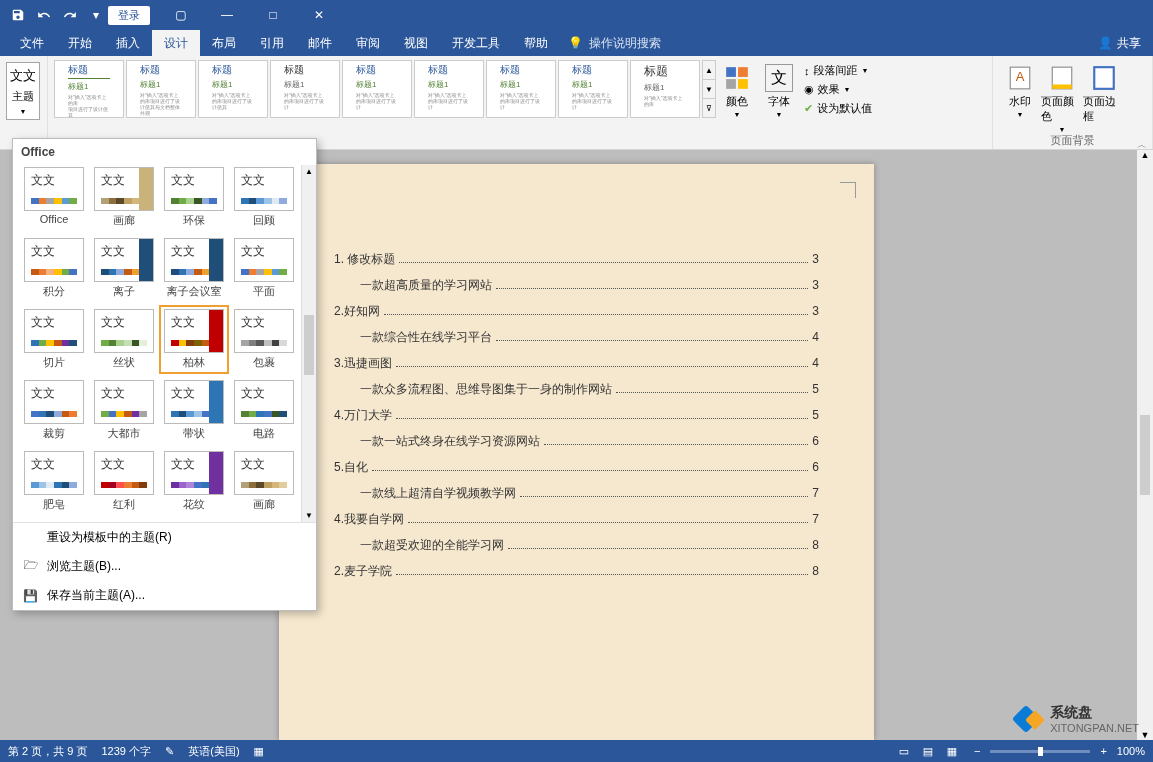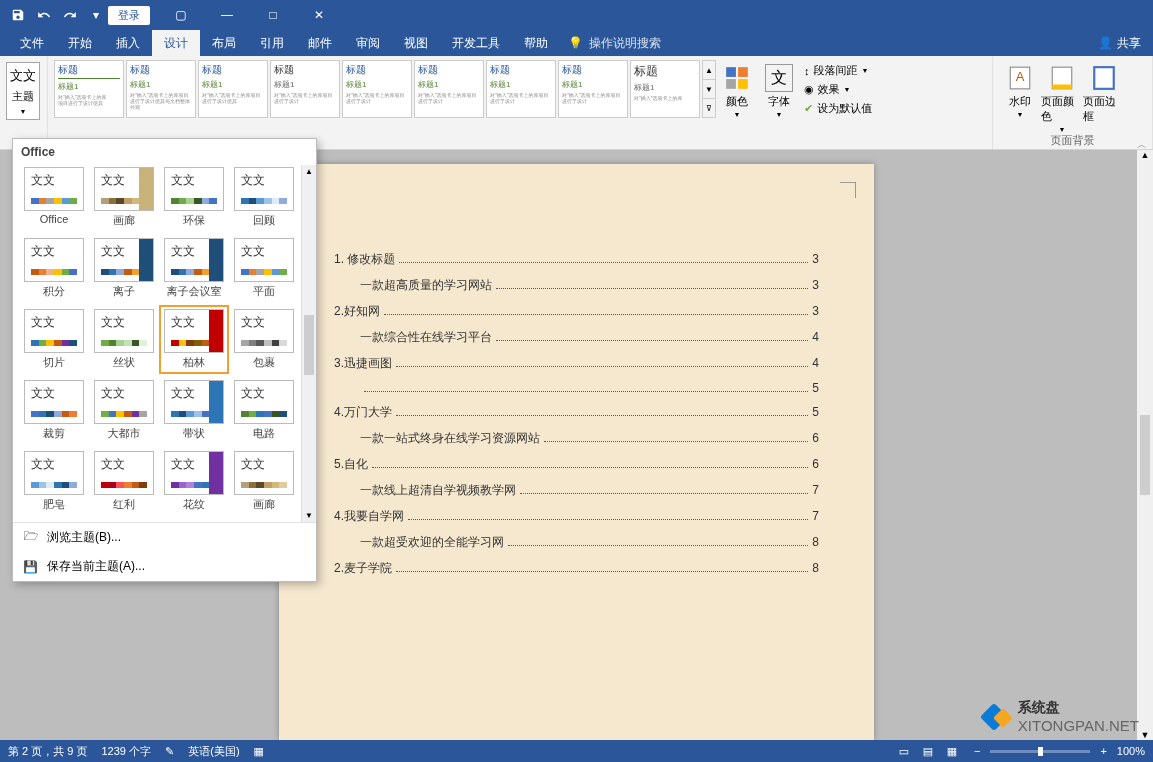--- a/index.html
+++ b/index.html
@@ -24,21 +24,21 @@
 .tab-search { display: flex; align-items: center; gap: 6px; margin-left: 8px; color: #d8e2f1; }
 
 
 .ribbon { height: 94px; background: #f3f3f3; border-bottom: 1px solid #d4d4d4; display: flex; }
 .ribbon-group { border-right: 1px solid #e1e1e1; padding: 4px 6px 0 6px; display: flex; flex-direction: column; }
 .ribbon-group-content { flex: 1; display: flex; align-items: flex-start; }
 .ribbon-group-label { font-size: 11px; text-align: center; color: #666; padding-bottom: 2px; }
 .theme-btn { width: 34px; display: flex; flex-direction: column; align-items: center; font-size: 11px; border: 1px solid #a5a5a5; background: #fff; margin-top: 2px; height: 58px; justify-content: space-around; padding: 2px; }
 .theme-btn .chi { font-size: 13px; }
 .doc-fmt-gallery { display: flex; gap: 2px; }
-.doc-fmt-item { width: 70px; height: 58px; background: #fff; border: 1px solid #ccc; padding: 2px 3px; font-size: 8px; overflow: hidden; }
+.doc-fmt-item { width: 70px; height: 58px; background: #fff; border: 1px solid #ccc; padding: 2px 13px; font-size: 8px; overflow: hidden; }
 .doc-fmt-item .hd { font-size: 10px; color: #2b579a; }
 .doc-fmt-item .sub { font-size: 8px; color: #548235; margin-top: 2px; }
 .doc-fmt-item .ln { border-top: 1px solid #548235; margin: 1px 0; }
 .doc-fmt-item .bd { font-size: 5px; color: #888; line-height: 6px; margin-top: 2px; }
 .gallery-arrow { width: 14px; height: 58px; border: 1px solid #ccc; display: flex; flex-direction: column; }
 .gallery-arrow div { flex: 1; display: flex; align-items: center; justify-content: center; font-size: 8px; border-bottom: 1px solid #ccc; }
 .gallery-arrow div:last-child { border: none; }
 .big-btn { display: flex; flex-direction: column; align-items: center; justify-content: center; width: 42px; font-size: 11px; gap: 2px; padding-top: 4px; }
 .big-btn .icn { width: 28px; height: 28px; display: flex; align-items: center; justify-content: center; }
 .big-btn .drop { font-size: 7px; }
@@ -86,21 +86,21 @@
 .view-btns { display: flex; gap: 0; }
 .view-btn { width: 24px; height: 18px; display: flex; align-items: center; justify-content: center; }
 .zoom-slider { width: 100px; height: 3px; background: #6f8ebf; position: relative; }
 .zoom-slider .handle { position: absolute; top: -3px; left: 48px; width: 5px; height: 9px; background: #fff; }
 
 
 .watermark { position: absolute; right: 14px; bottom: 28px; display: flex; align-items: center; gap: 6px; font-size: 14px; color: #333; font-weight: bold; z-index: 5; }
 .watermark .logo { width: 28px; height: 28px; position: relative; }
 .watermark .logo .p1 { position: absolute; width: 20px; height: 20px; background: #0a7bd6; transform: rotate(45deg); top: 4px; left: 0; border-radius: 3px; }
 .watermark .logo .p2 { position: absolute; width: 14px; height: 14px; background: #f5a623; transform: rotate(45deg); top: 8px; left: 12px; border-radius: 2px; }
-.watermark .sub { font-size: 15px; color: #666; font-weight: normal; display: block; }
+.watermark .sub { font-size: 11px; color: #666; font-weight: normal; display: block; }
 </style>
 </head>
 <body>
 
 <div class="titlebar">
   <div class="qa-toolbar">
     <div class="qa-btn">
         <svg viewBox="0 0 24 24">
           <path d="M17 3H5a2 2 0 00-2 2v14a2 2 0 002 2h14a2 2 0 002-2V7l-4-4zM12 19a3 3 0 110-6 3 3 0 010 6zm3-10H5V5h10v4z"></path>
         </svg>
@@ -579,20 +579,24 @@
         </div>
       </div>
     <div class="themes-scroll">
       <span>▲</span>
       <div class="thumb"></div>
       <span>▼</span>
     </div>
   </div>
   <div class="themes-menu">
     <div class="themes-menu-item">
+        <span class="mi-icn"></span>
+        <span>重设为模板中的主题(R)</span>
+      </div>
+    <div class="themes-menu-item">
         <span class="mi-icn">🗁</span>
         <span>浏览主题(B)...</span>
       </div>
     <div class="themes-menu-item">
         <span class="mi-icn">💾</span>
         <span>保存当前主题(A)...</span>
       </div>
   </div>
 </div>
 
@@ -620,20 +624,21 @@
           <span class="toc-text">一款综合性在线学习平台</span>
           <span class="toc-dots"></span>
           <span class="toc-page">4</span>
         </div>
         <div class="toc-line">
           <span class="toc-text">3.迅捷画图</span>
           <span class="toc-dots"></span>
           <span class="toc-page">4</span>
         </div>
         <div class="toc-line sub">
+          <span class="toc-text">一款众多流程图、思维导图集于一身的制作网站</span>
           <span class="toc-dots"></span>
           <span class="toc-page">5</span>
         </div>
         <div class="toc-line">
           <span class="toc-text">4.万门大学</span>
           <span class="toc-dots"></span>
           <span class="toc-page">5</span>
         </div>
         <div class="toc-line sub">
           <span class="toc-text">一款一站式终身在线学习资源网站</span>

